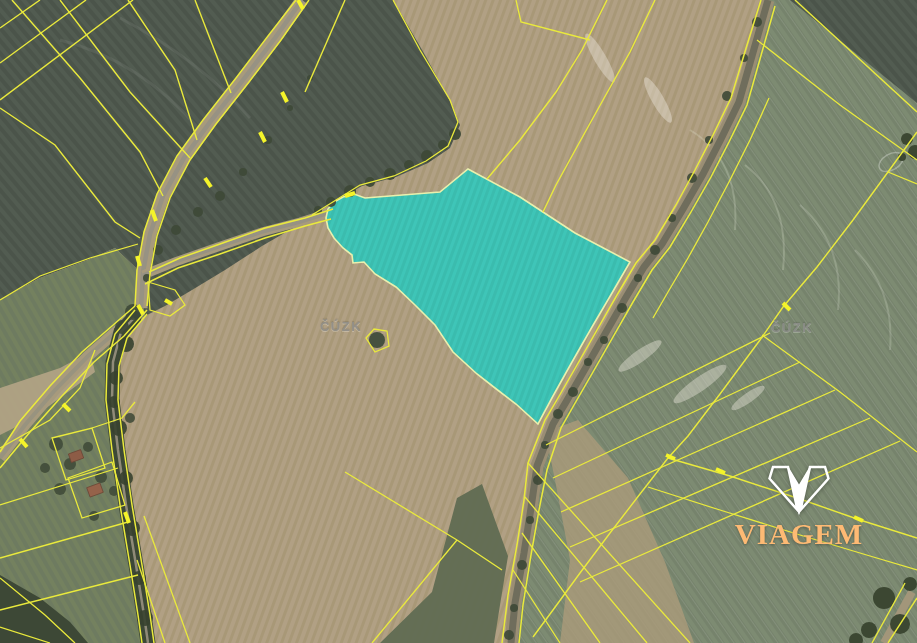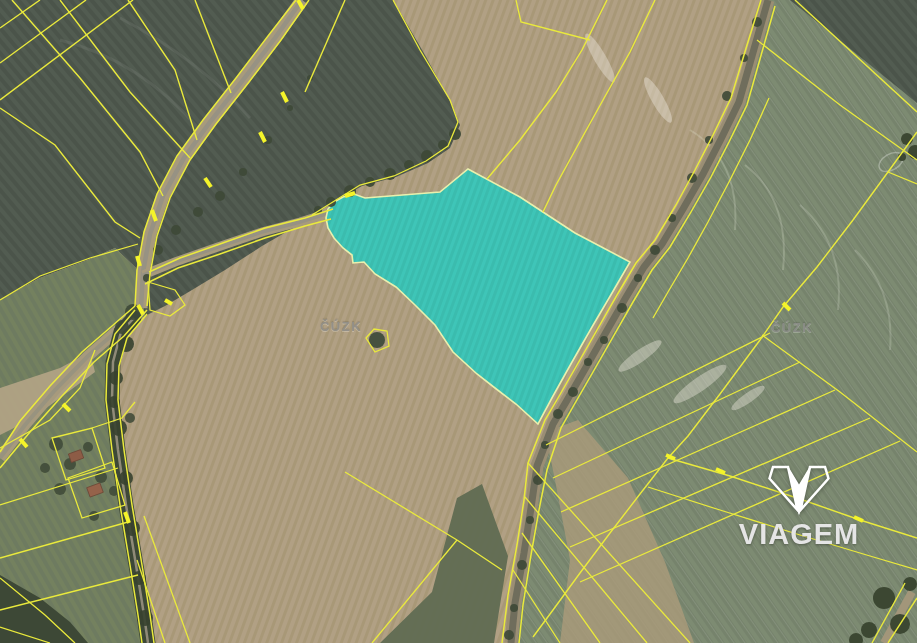--- a/index.html
+++ b/index.html
@@ -6,22 +6,22 @@
   .stage{position:relative;width:917px;height:643px;overflow:hidden;
          font-family:"Liberation Sans","DejaVu Sans",sans-serif;}
   .stage svg.map{position:absolute;left:0;top:0;}
   .cuzk{position:absolute;transform:translate(-50%,-50%);
         font-weight:700;font-size:13px;letter-spacing:1.5px;
         color:#8d8d8b;opacity:.8;text-shadow:0 1px 0 rgba(255,255,255,.30), 0 -1px 1px rgba(60,60,60,.25);
         user-select:none;}
   .logo{position:absolute;transform:translateX(-50%);width:190px;
         display:flex;flex-direction:column;align-items:center;gap:3px;}
   .logo svg{display:block;filter:drop-shadow(0 1px 2px rgba(0,0,0,.35));}
-  .logo-text{font-weight:700;font-size:29px;letter-spacing:1px;color:#e5e5e5;
-             text-shadow:0 1px 3px rgba(0,0,0,.35);line-height:1;}
+  .logo-text{font-weight:700;font-size:29px;letter-spacing:1px;color:#fdba74;
+             text-shadow:0 1px 3px rgba(0,0,0,.35);line-height:1;font-family:Liberation Serif, serif;}
 </style>
 </head>
 <body>
 
 <div class="stage">
 
   <svg class="map" width="917" height="643" viewBox="0 0 917 643" xmlns="http://www.w3.org/2000/svg">
     <defs>
       <pattern id="tanTex" width="7" height="7" patternUnits="userSpaceOnUse" patternTransform="rotate(20)">
         <rect width="7" height="7" fill="#b1a084"></rect>

